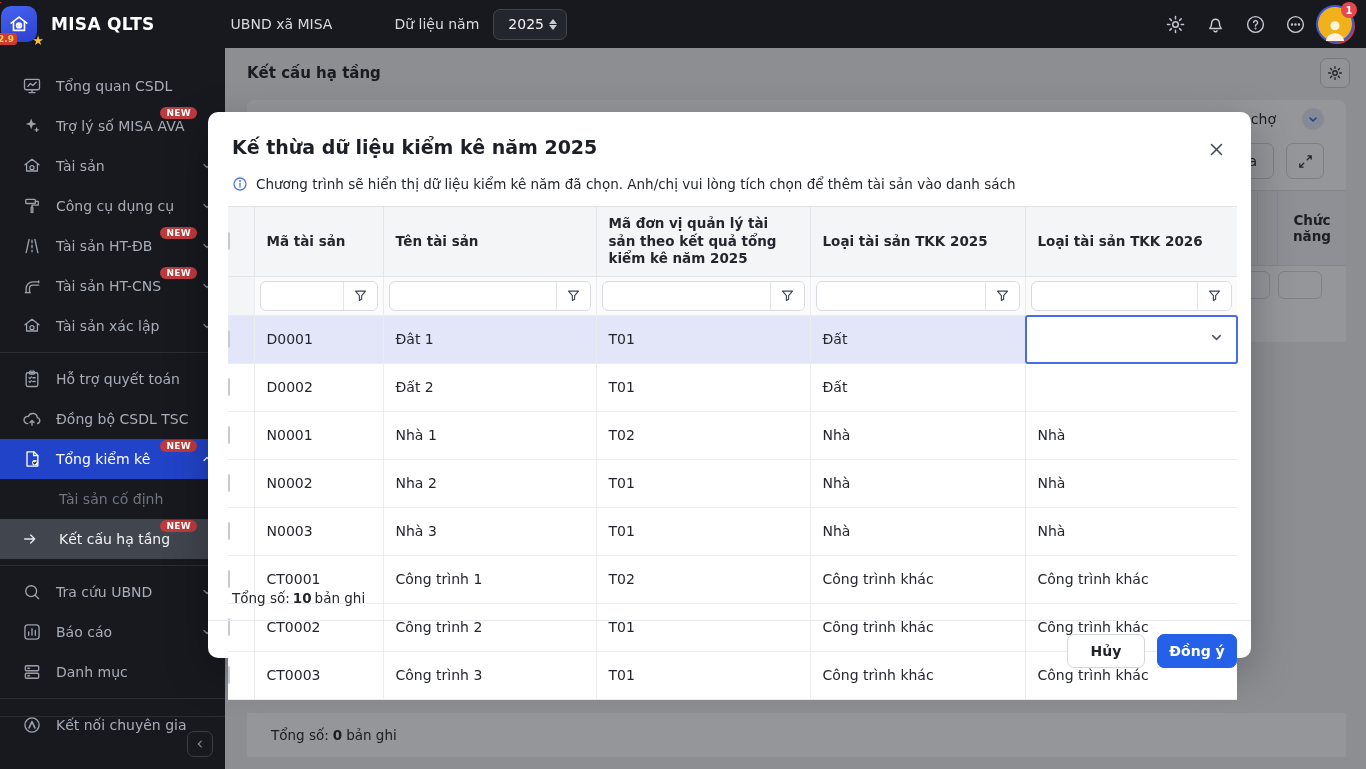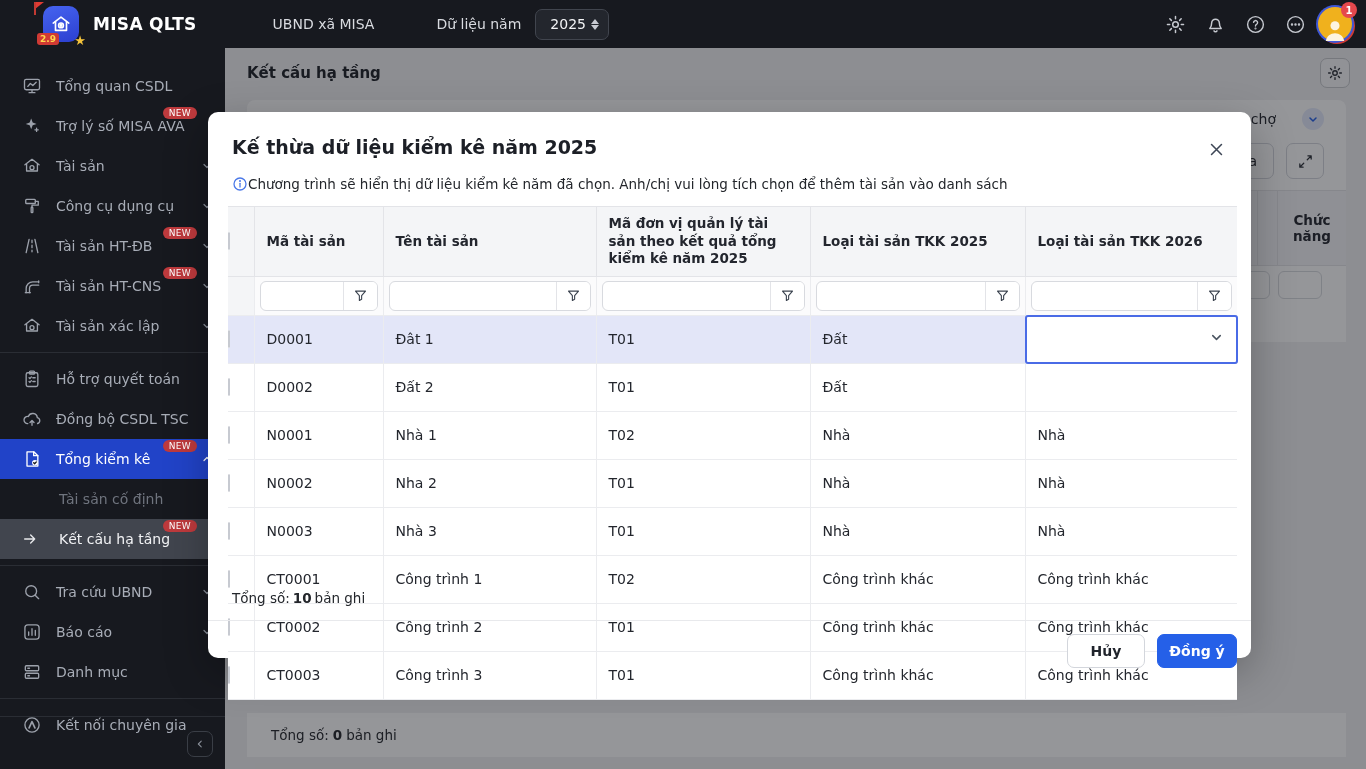--- a/index.html
+++ b/index.html
@@ -3,21 +3,21 @@
 <meta charset="utf-8">
 <style>
   * { margin:0; padding:0; box-sizing:border-box; }
   html,body { width:1366px; height:769px; overflow:hidden; background:#ECEDEF;
     font-family:"DejaVu Sans","Liberation Sans",sans-serif; }
   .stage { position:relative; width:1366px; height:769px; }
 
   
   .topbar { position:absolute; left:0; top:0; width:1366px; height:48px; background:#17191F;
     display:flex; align-items:center; z-index:5; }
-  .logo-wrap { position:relative; width:38px; height:38px; margin-left:42px; }
+  .logo-wrap { position:relative; width:38px; height:38px; }
   .logo-sq { position:absolute; inset:1px; background:linear-gradient(160deg,#4664F0,#2B3FD0);
     border-radius:10px; display:flex; align-items:center; justify-content:center; }
   .logo-flag { position:absolute; left:-7px; top:-3px; width:0; height:0;
     border-top:7px solid #E03B33; border-right:9px solid transparent; }
   .logo-flag:before { content:""; position:absolute; left:-1px; top:-7px; width:2px; height:13px; background:#C23A33; }
   .logo-badge { position:absolute; left:-5px; bottom:-2px; background:#D03A34; color:#FFD84D;
     font-size:9px; font-weight:bold; padding:0 3px; border-radius:3px; line-height:12px; }
   .logo-star { position:absolute; right:-6px; bottom:-4px; color:#F5C33B; font-size:13px; line-height:13px; }
   .brand { color:#FFFFFF; font-size:17px; font-weight:bold; margin-left:13px; letter-spacing:.3px; }
   .org { color:#D9DBE0; font-size:14px; margin-left:76px; }
@@ -47,21 +47,21 @@
     color:#A8ADB7; cursor:pointer; }
   .side-item .s-icon { width:20px; height:20px; color:#9CA1AB; flex:0 0 20px; display:flex; align-items:center; }
   .side-item .s-label { font-size:14px; margin-left:14px; white-space:nowrap; }
   .side-item .s-chev { position:absolute; right:12px; color:#8A8F99; display:flex; }
   .side-item.active { background:#2143C8; color:#FFFFFF; }
   .side-item.active .s-icon, .side-item.active .s-chev { color:#FFFFFF; }
   .side-item.sub { padding-left:45px; color:#6F747E; }
   .side-item.sub.active-sub { background:#41454E; color:#F2F3F5; padding-left:22px; }
   .sub-arrow { width:16px; margin-right:7px; color:#E8E9EC; display:flex; }
   .new-badge { position:absolute; right:28px; top:1px; background:#BE3A3D; color:#FFF; font-size:9px;
-    font-weight:normal; padding:1px 6px; border-radius:8px; letter-spacing:.3px; }
+    font-weight:bold; padding:1px 6px; border-radius:8px; letter-spacing:.3px; }
   .side-div { border-top:1px solid #2A2D34; margin:6px 0; }
   .collapse-btn { position:absolute; right:12px; bottom:12px; width:26px; height:26px; border:1.5px solid #3A3E46;
     border-radius:7px; color:#8A8F99; display:flex; align-items:center; justify-content:center; cursor:pointer; }
 
   
   .main { position:absolute; left:225px; top:48px; right:0; bottom:0; background:#F0F0F2; }
   .page-header { position:absolute; left:0; top:0; right:0; height:50px; display:flex; align-items:center; }
   .page-title { font-size:15px; font-weight:bold; color:#1C1F26; margin-left:22px; }
   .page-gear { position:absolute; right:16px; top:10px; width:30px; height:30px; border:1px solid #C6C8CC;
     border-radius:7px; display:flex; align-items:center; justify-content:center; color:#2A2E36; background:#F7F7F9; cursor:pointer; }
@@ -87,21 +87,21 @@
     display:flex; align-items:center; padding-left:24px; font-size:13.5px; color:#23262B; }
   .page-footer b { margin:0 4px; }
   .overlay { position:absolute; inset:0; background:rgba(20,22,28,0.45); }
 
   
   .modal { position:absolute; left:208px; top:112px; width:1043px; height:546px; background:#FFFFFF;
     border-radius:10px; box-shadow:0 14px 44px rgba(0,0,0,.28); z-index:10; }
   .modal-title { position:absolute; left:24px; top:24px; font-size:19px; font-weight:bold; color:#1C1F26; }
   .modal-close { position:absolute; right:20px; top:22px; width:30px; height:30px; display:flex;
     align-items:center; justify-content:center; color:#3E4756; cursor:pointer; }
-  .modal-info { position:absolute; left:24px; top:64px; display:flex; align-items:center; gap:0;
+  .modal-info { position:absolute; left:24px; top:64px; display:flex; align-items:center; gap:8px;
     font-size:13.5px; color:#23262B; }
   .info-ic { color:#4A78E8; display:flex; }
 
   .mtable-wrap { position:absolute; left:20px; top:94px; width:1009px; }
   table.mtable { border-collapse:collapse; table-layout:fixed; width:1009px; }
   .mtable col.c0{width:26px}.mtable col.c1{width:129px}.mtable col.c2{width:213px}
   .mtable col.c3{width:214px}.mtable col.c4{width:215px}.mtable col.c5{width:212px}
   .mtable th { background:#F4F5F7; border:1px solid #E3E4E8; border-left:none; font-size:13.5px;
     font-weight:bold; color:#23262E; text-align:left; padding:8px 12px; line-height:1.3; height:50px; }
   .mtable th:first-child { border-left:none; }

